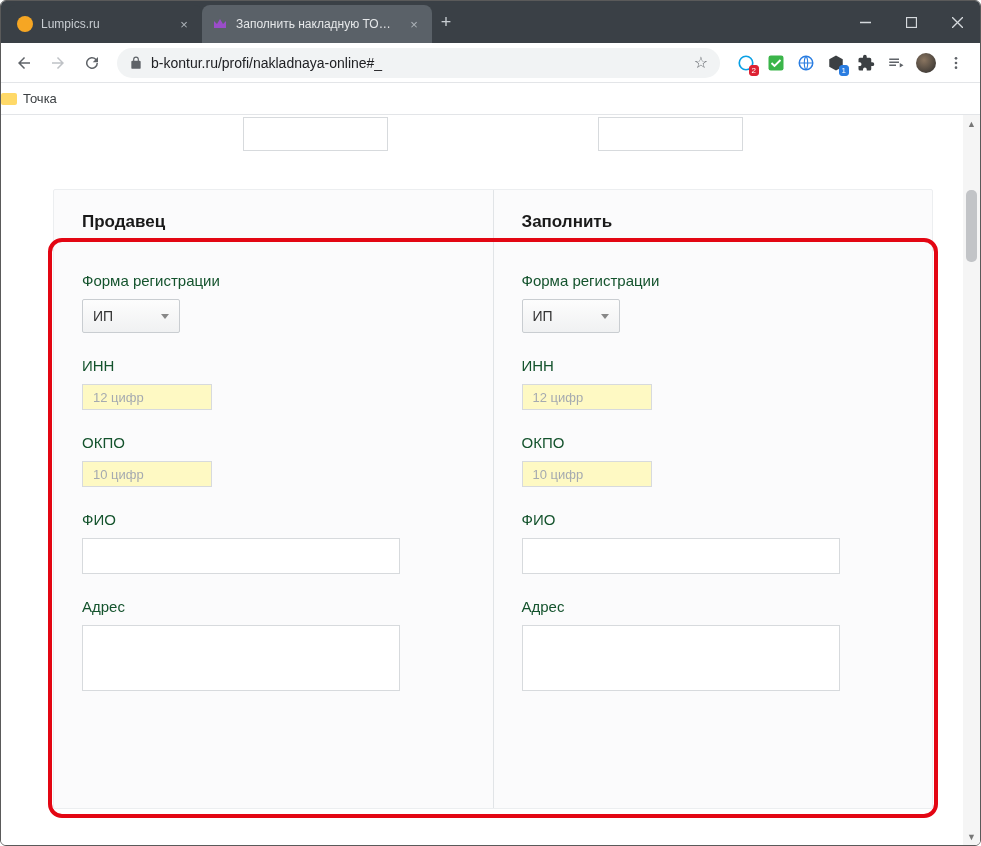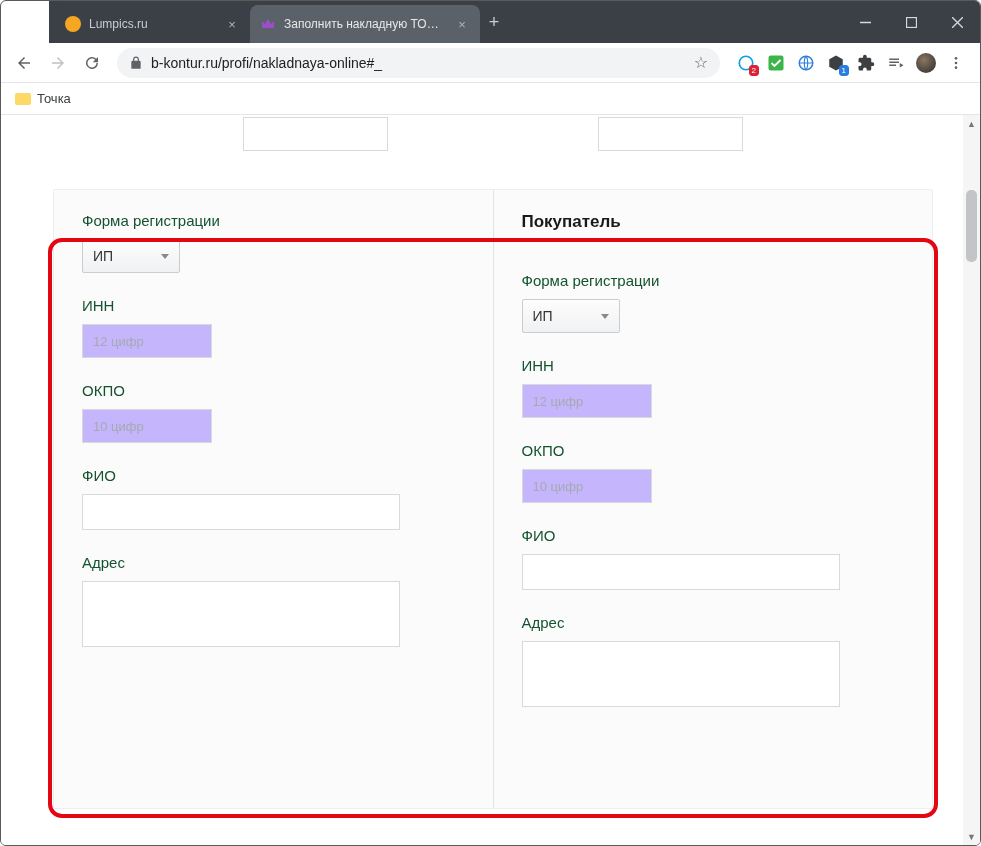--- a/index.html
+++ b/index.html
@@ -19,21 +19,20 @@
       overflow: hidden;
       background: #fff;
       display: flex;
       flex-direction: column;
     }
     .titlebar {
       background: #3a4046;
       height: 42px;
       display: flex;
       align-items: stretch;
-      margin-left: 48px;
     }
     .tab {
       display: flex;
       align-items: center;
       padding: 0 10px;
       gap: 8px;
       min-width: 195px;
       max-width: 230px;
       height: 38px;
       margin-top: 4px;
@@ -111,21 +110,21 @@
     .ext-icon {
       width: 20px; height: 20px;
       display: flex; align-items: center; justify-content: center;
       position: relative;
     }
     .bookmarks-bar {
       height: 32px;
       border-bottom: 1px solid #e3e5e8;
       display: flex;
       align-items: center;
-      padding: 0 14px;
+      padding: 0 0;
       gap: 6px;
       font-size: 13px;
       color: #3c4043;
     }
     .bookmark-folder-icon {
       width: 16px; height: 12px; background: #ffd968; border-radius: 2px;
     }
     .viewport {
       flex: 1;
       display: flex;
@@ -216,24 +215,24 @@
       gap: 28px;
     }
     .select-caret {
       width: 0; height: 0;
       border-left: 4px solid transparent;
       border-right: 4px solid transparent;
       border-top: 5px solid #888;
       margin-left: 10px;
     }
     .input-small {
-      height: 34px;
+      height: 26px;
       width: 130px;
       border: 1px solid #d7dadd;
-      background: #c4b5fd;
+      background: #fef9c3;
       padding: 0 10px;
       font-size: 13px;
       color: #333;
     }
     .input-small::placeholder { color: #a5aab0; }
     .input-full {
       height: 36px;
       width: 318px;
       border: 1px solid #d7dadd;
       background: #fff;
@@ -405,20 +404,21 @@
 
         <div class="topboxes">
           <div class="topbox"></div>
           <div class="topbox"></div>
         </div>
 
         <div class="form-card">
           <div class="columns">
 
             <div class="col">
+              <div class="col-title">Продавец</div>
 
               <div class="field">
                 <div class="field-label">Форма регистрации</div>
                 <div class="select">
                   <span>ИП</span>
                   <span class="select-caret"></span>
                 </div>
               </div>
 
               <div class="field">
@@ -438,21 +438,21 @@
 
               <div class="field">
                 <div class="field-label">Адрес</div>
                 <textarea class="textarea" style=""></textarea>
               </div>
             </div>
 
             <div class="col-divider"></div>
 
             <div class="col">
-              <div class="col-title">Покупатель</div>
+              <div class="col-title">Заполнить</div>
 
               <div class="field">
                 <div class="field-label">Форма регистрации</div>
                 <div class="select">
                   <span>ИП</span>
                   <span class="select-caret"></span>
                 </div>
               </div>
 
               <div class="field">

